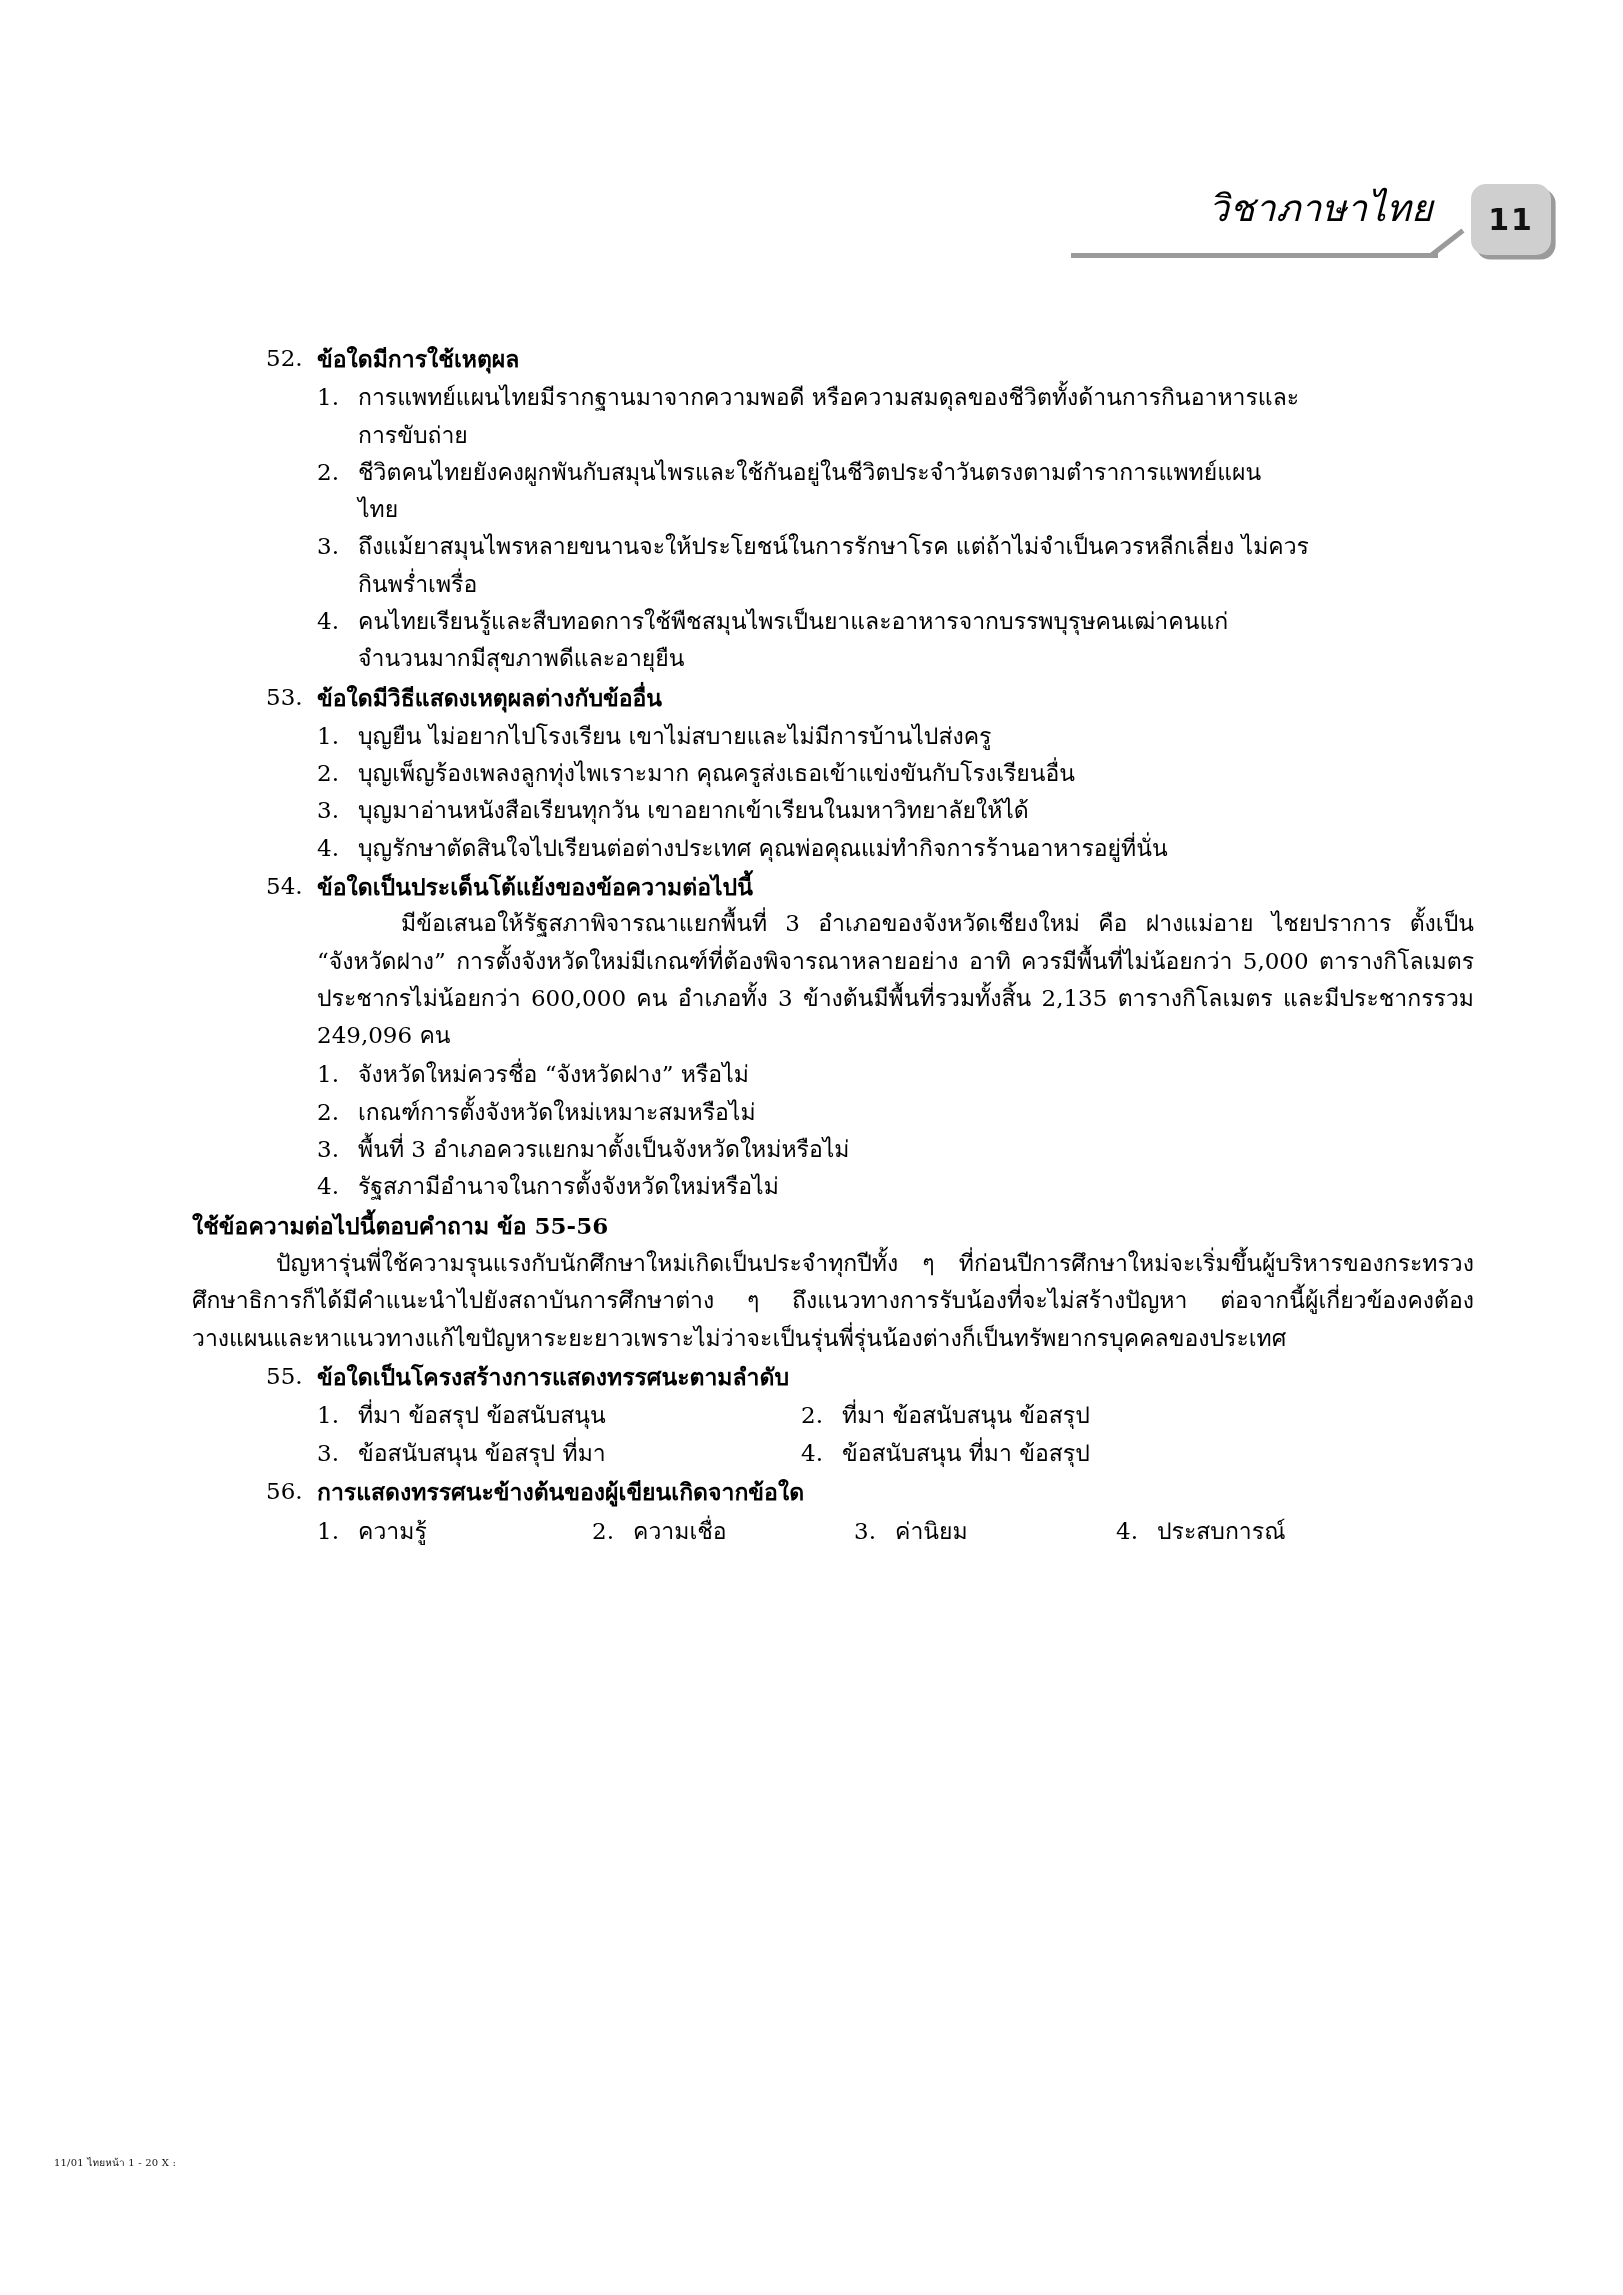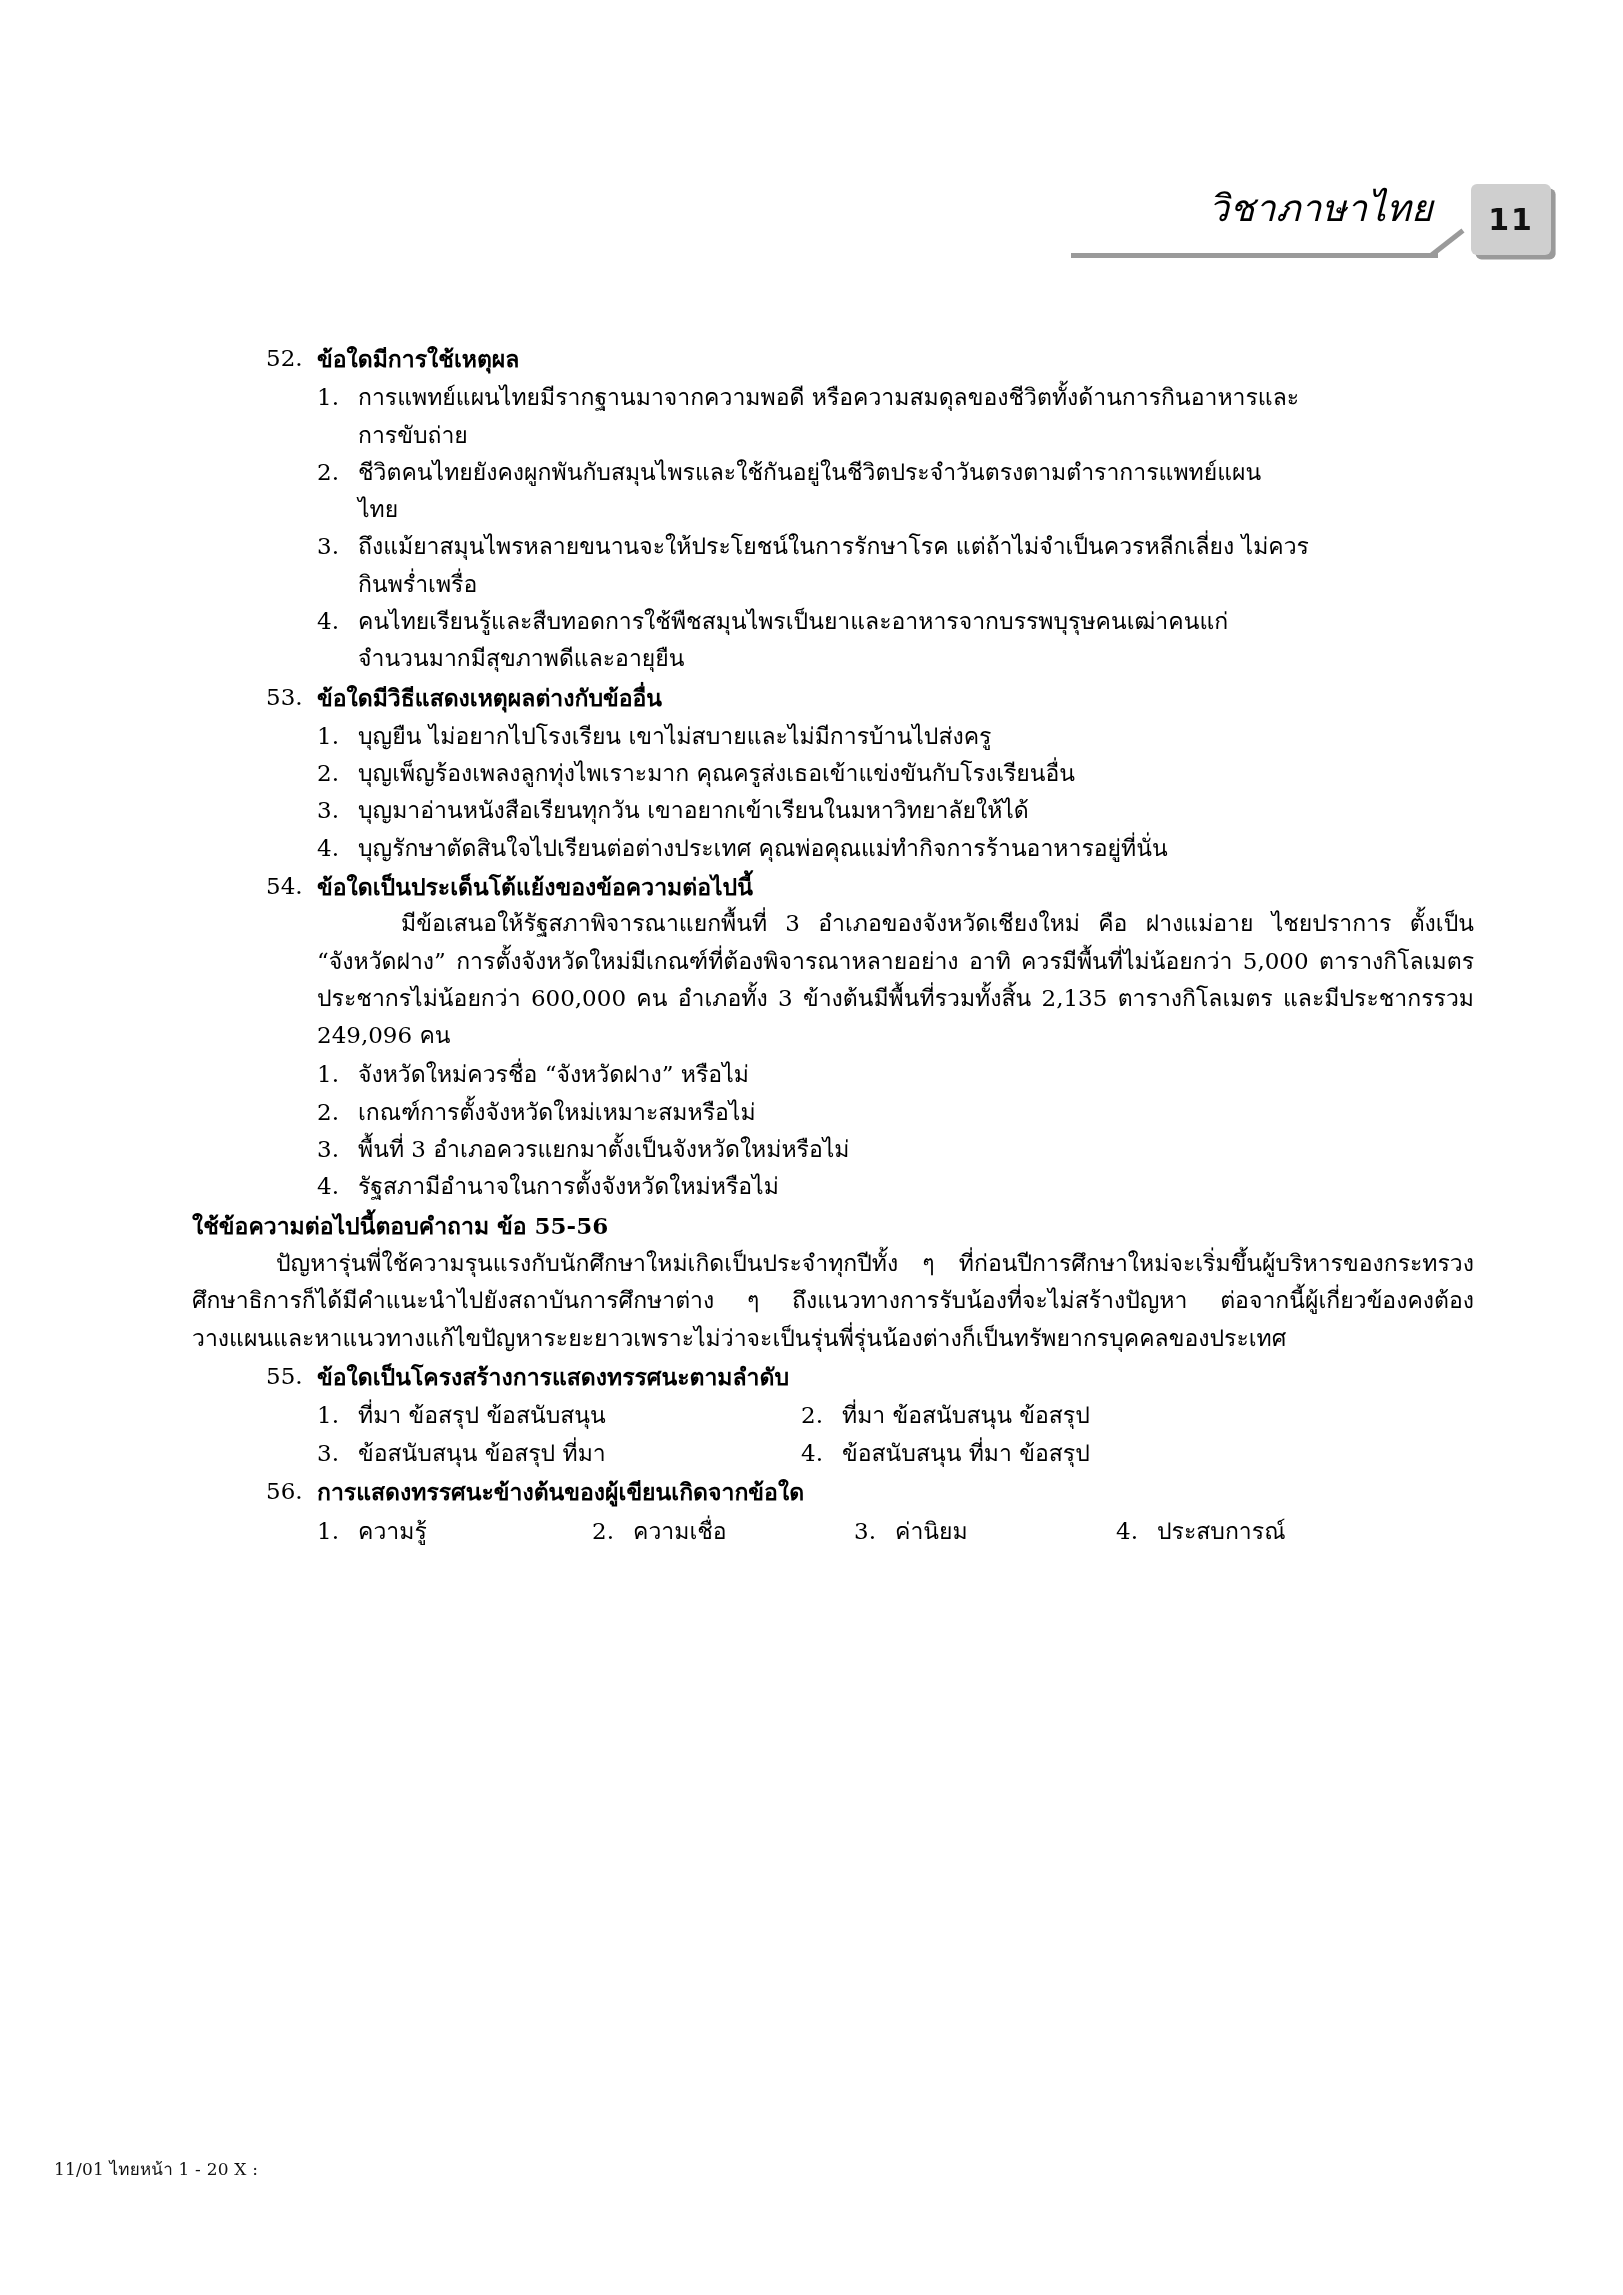--- a/index.html
+++ b/index.html
@@ -56,21 +56,21 @@
     transform: rotate(-38deg);
     transform-origin: right center;
   }
   .page-box {
     position: absolute;
     right: 72px;
     top: -6.5px;
     width: 80px;
     height: 71px;
     background: #cfcfcf;
-    border-radius: 6px;
+    border-radius: 15px;
     box-shadow: 4.6px 4.6px 0 0 #9a9a9a;
     display: flex;
     align-items: center;
     justify-content: center;
   }
   .page-num {
     font-family: "DejaVu Sans", "Liberation Sans", sans-serif;
     font-size: 30px;
     font-weight: bold;
     letter-spacing: 2px;
@@ -160,21 +160,21 @@
   }
   .lead-wrap {
     margin-left: -38px;
   }
 
   
   .footer {
     position: absolute;
     left: 54px;
     top: 2155px;
-    font-size: 17px;
+    font-size: 10px;
     letter-spacing: 0.2px;
     color: #111;
     white-space: nowrap;
   }
 </style>
 </head>
 <body>
 
 <div class="header-zone">
   <div class="header-inner">

